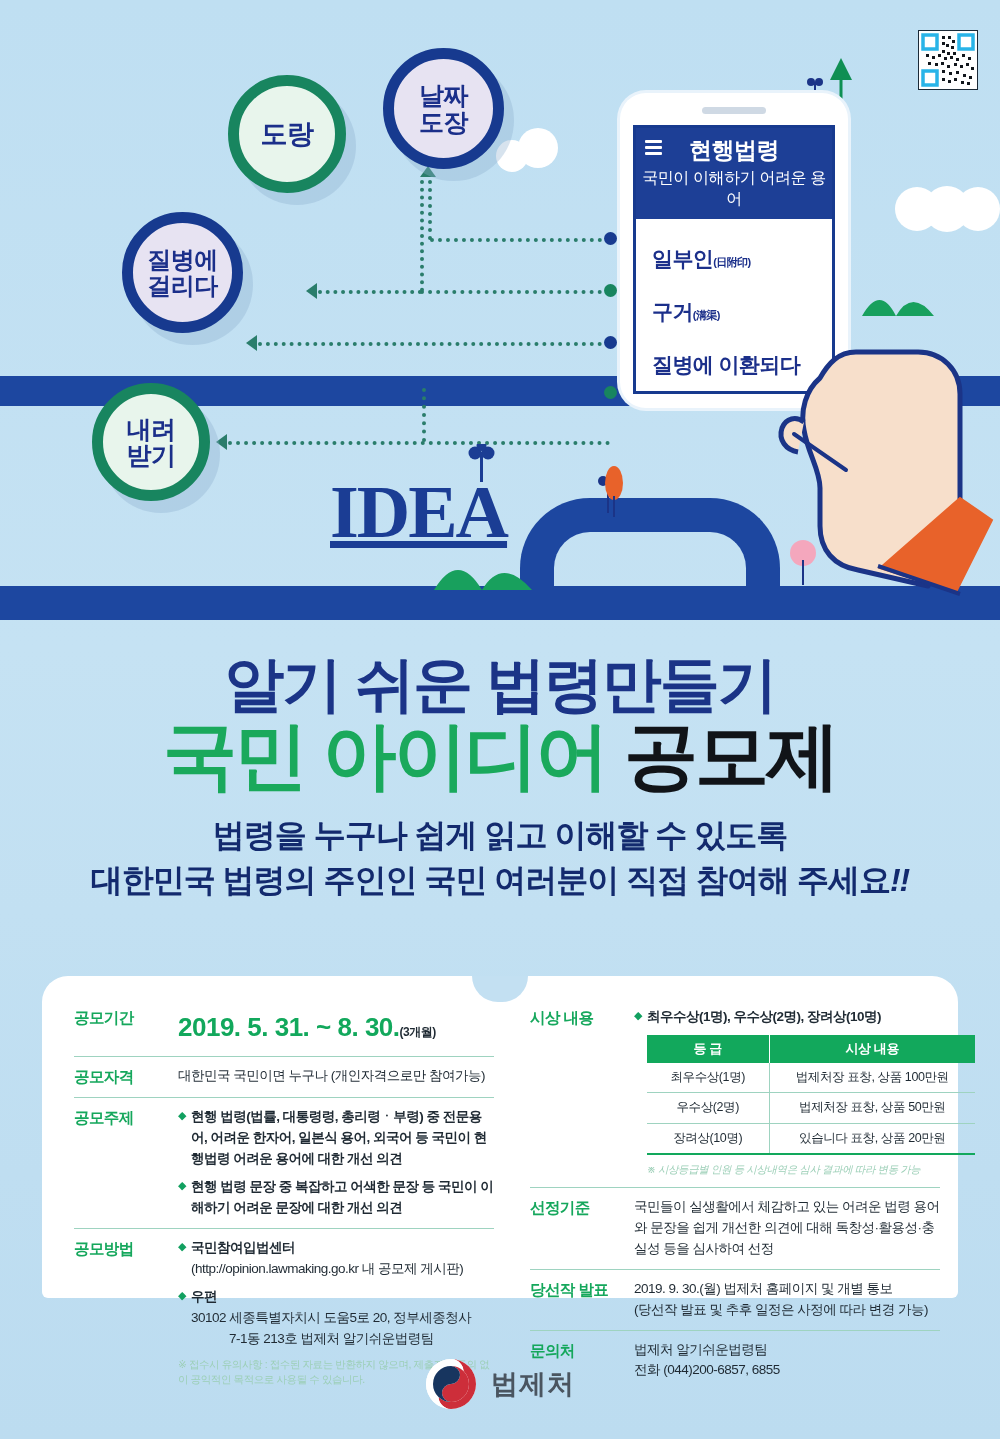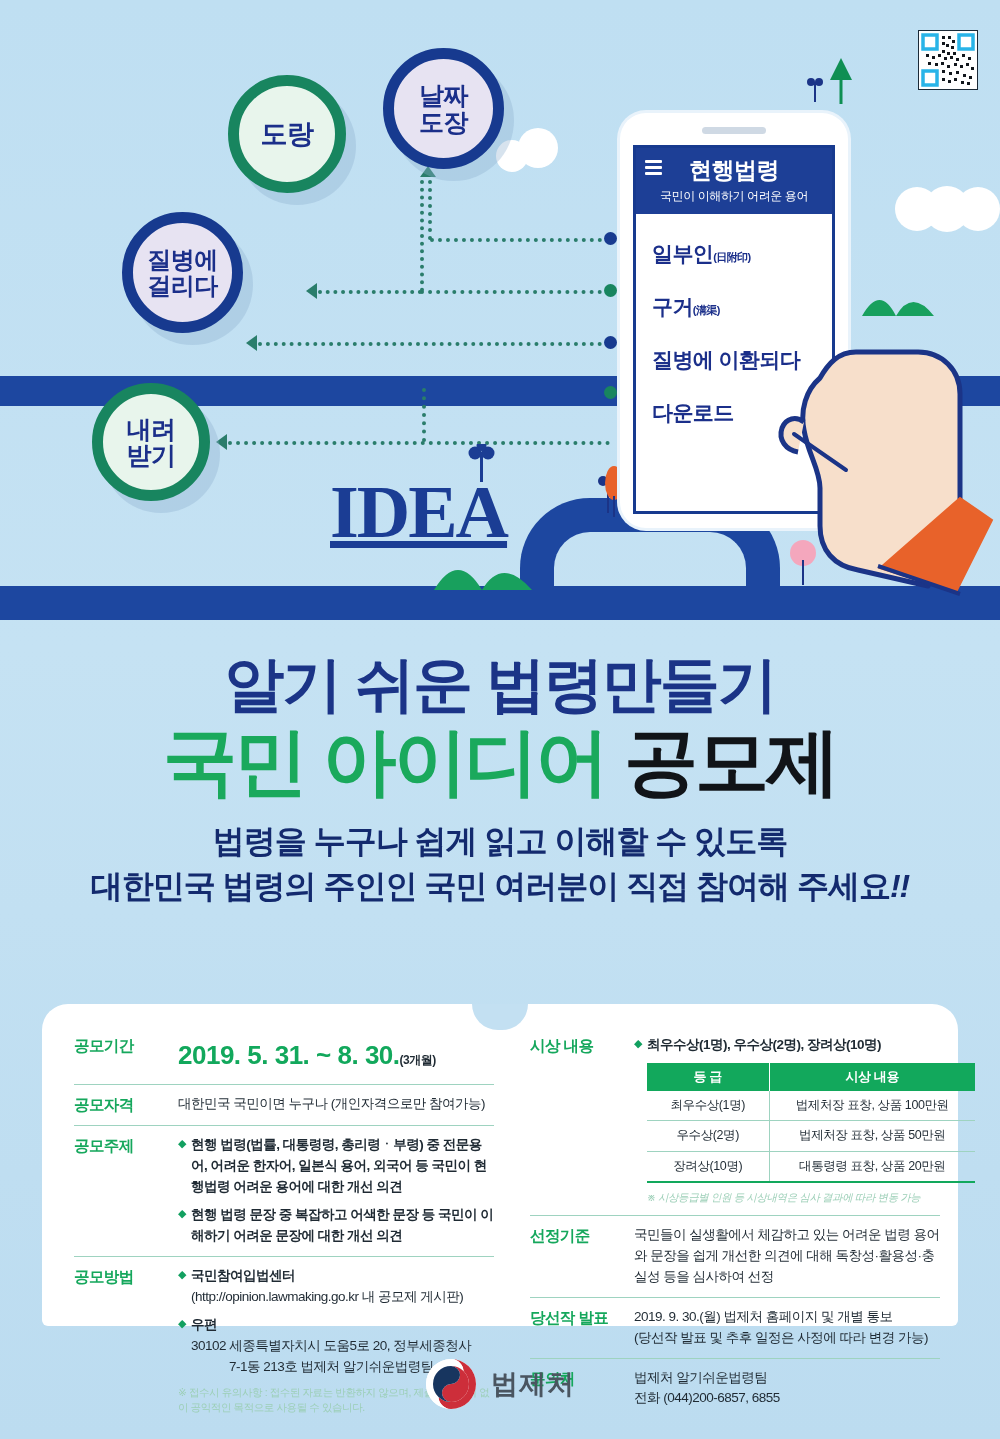--- a/index.html
+++ b/index.html
@@ -68,39 +68,38 @@
   }
   .arrowU {
     position: absolute; width: 0; height: 0;
     border-left: 8px solid transparent; border-right: 8px solid transparent;
     border-bottom: 11px solid #2a7d6b;
   }
 
   
   #phone {
     position: absolute; left: 620px; top: 93px;
-    width: 228px; height: 415px;
+    width: 228px; height: 315px;
     background: #ffffff; border-radius: 26px;
     box-shadow: 0 0 0 3px #e9f3fb;
-    margin-top: 20px;
   }
   #phone-speaker {
     position: absolute; left: 50%; top: 14px; transform: translateX(-50%);
     width: 64px; height: 7px; border-radius: 4px; background: #cfd9e4;
   }
   #phone-screen {
     position: absolute; left: 13px; top: 32px; right: 13px; bottom: 14px;
     border: 3px solid #173a8f; background: #fff; overflow: hidden;
   }
   #phone-header {
     background: #1d3f96; color: #fff; padding: 7px 0 9px; text-align: center;
     position: relative;
   }
   #phone-title { font-size: 23px; font-weight: bold; letter-spacing: -0.5px; }
-  #phone-sub { font-size: 12px; margin-top: 2px; letter-spacing: -0.4px; }
+  #phone-sub { font-size: 16px; margin-top: 2px; letter-spacing: -0.4px; }
   #hamburger {
     position: absolute; left: 9px; top: 12px; width: 17px;
   }
   #hamburger span { display: block; height: 2.5px; background: #fff; margin-bottom: 3.5px; border-radius: 1px; }
   #phone-list { padding: 26px 0 0 16px; }
   #phone-list li {
     list-style: none; color: #1b2f8a; font-weight: bold;
     font-size: 21px; margin-bottom: 25px; letter-spacing: -0.6px;
   }
   .hanja { font-size: 11px; font-weight: bold; }
@@ -122,33 +121,33 @@
   }
 
   
   #title-block { position: absolute; left: 0; top: 655px; width: 1000px; text-align: center; }
   #title-line1 {
     font-size: 60px; font-weight: bold; color: #1b3487;
     letter-spacing: -2px; line-height: 1.0;
   }
   #title-line2 {
     font-size: 74px; font-weight: bold; letter-spacing: -3px; line-height: 1.05;
-    margin-top: 8px;
+    margin-top: 2px;
   }
   .tw-green { color: #1aa95c; }
   .tw-black { color: #111418; }
   #subtitle {
     margin-top: 18px; font-size: 32px; font-weight: bold;
     color: #132a6e; line-height: 1.42; letter-spacing: -1px;
   }
   #subtitle em { font-style: italic; }
 
   
   #panel {
-    position: absolute; left: 42px; top: 1004px;
+    position: absolute; left: 42px; top: 976px;
     width: 916px; height: 322px;
     background: #ffffff;
     border-radius: 26px 26px 6px 6px;
   }
   #panel::before {
     
     content: ""; position: absolute; left: 50%; top: 0;
     transform: translateX(-50%);
     width: 56px; height: 26px;
     background: #c3e0f2;
@@ -491,21 +490,21 @@
                 <tr>
                   <td>최우수상(1명)</td>
                   <td>법제처장 표창, 상품 100만원</td>
                 </tr>
                 <tr>
                   <td>우수상(2명)</td>
                   <td>법제처장 표창, 상품 50만원</td>
                 </tr>
                 <tr>
                   <td>장려상(10명)</td>
-                  <td>대통령령 표창, 상품 20만원</td>
+                  <td>있습니다 표창, 상품 20만원</td>
                 </tr>
               </tbody>
             </table>
             <div class="note" style="margin-left:13px;font-style:italic;">※ 시상등급별 인원 등 시상내역은 심사 결과에 따라 변동 가능</div>
           </div>
         </div>
 
         <div class="row">
           <div class="row-label">선정기준</div>
           <div class="row-body">국민들이 실생활에서 체감하고 있는 어려운 법령 용어와 문장을 쉽게 개선한 의견에 대해 독창성·활용성·충실성 등을 심사하여 선정</div>

